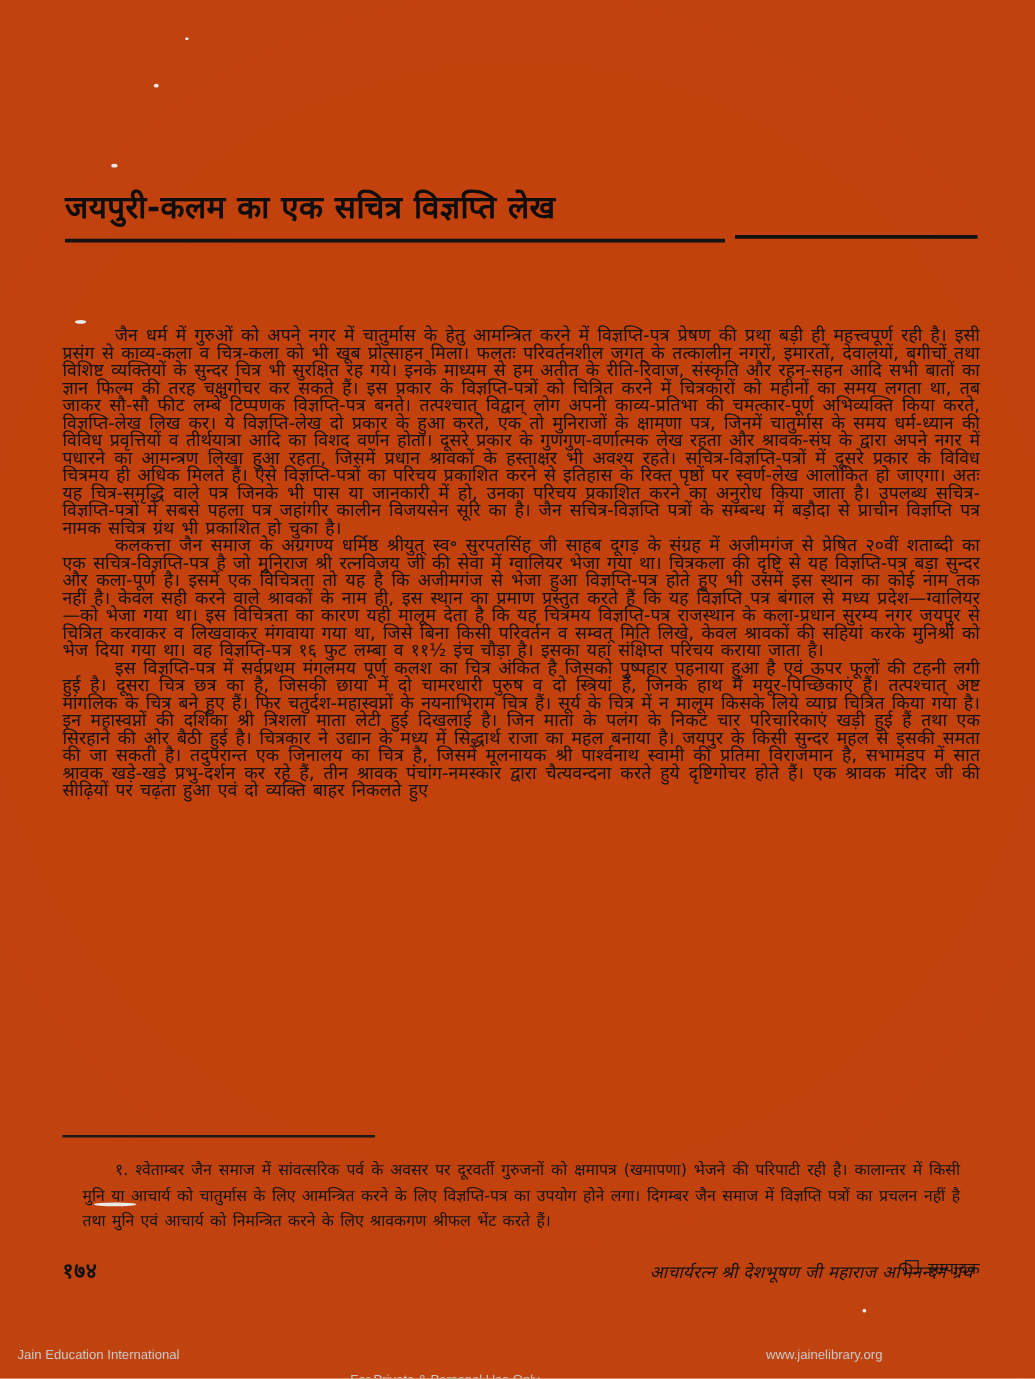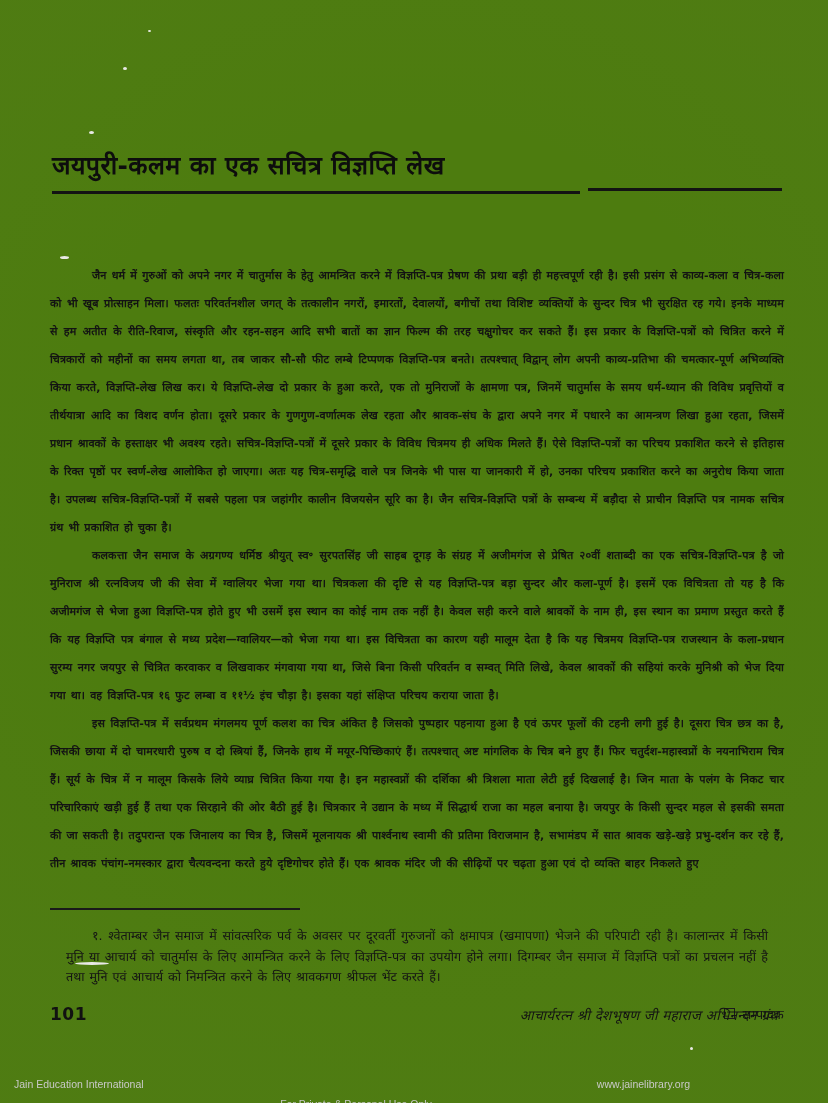--- a/index.html
+++ b/index.html
@@ -6,21 +6,21 @@
   html, body {
     margin: 0;
     padding: 0;
     background: #ffffff;
   }
   .page {
     position: relative;
     width: 828px;
     height: 1103px;
     margin: 0 auto;
-    background: #4d7c0f;
+    background: #c2410c;
     overflow: hidden;
     font-family: "DejaVu Sans", sans-serif;
     color: #161616;
   }
   
   .speckle {
     position: absolute;
     background: #e9e9e6;
     border-radius: 50%;
     pointer-events: none;
@@ -79,29 +79,28 @@
   }
 
   
   .body-col {
     position: absolute;
     left: 50px;
     top: 262px;
     width: 734px;
   }
   .para {
-    font-size: 11px;
-    line-height: 28px;
+    font-size: 14px;
+    line-height: 14px;
     text-align: justify;
     text-justify: inter-word;
     letter-spacing: 0.1px;
     word-spacing: 1.2px;
     margin: 0 0 0 0;
     color: #131313;
-    font-weight: bold;
     -webkit-font-smoothing: none;
   }
   .para + .para {
     margin-top: 0px;
   }
   .para .indent {
     display: inline-block;
     width: 42px;
   }
 
@@ -176,21 +175,21 @@
     width: 712px;
     height: 39px;
     display: flex;
     align-items: center;
     font-family: "Liberation Sans", sans-serif;
     font-size: 10.5px;
     color: #c9c9c9;
   }
   .scanbar .s-left  { position: absolute; left: 14px; }
   .scanbar .s-mid   { position: absolute; left: 50%; transform: translateX(-50%); margin-top: 40px; }
-  .scanbar .s-right { position: absolute; right: 22px; }
+  .scanbar .s-right { position: absolute; right: 6px; }
 </style>
 </head>
 <body>
 
 <div class="page">
 
   <div class="scan-tint"></div>
 
   <div class="speckle" style="left:148px; top:30px; width:3px; height:2px;"></div>
   <div class="speckle" style="left:123px; top:67px; width:4px; height:3px;"></div>
@@ -221,21 +220,21 @@
 
   <div class="footnote-block">
     <div class="footnote-rule"></div>
 
     <p class="footnote-text"><span class="fn-indent"></span><span>१.</span>&nbsp;<span>श्वेताम्बर जैन समाज में सांवत्सरिक पर्व के अवसर पर दूरवर्ती गुरुजनों को क्षमापत्र (खमापणा) भेजने की परिपाटी रही है। कालान्तर में किसी मुनि या आचार्य को चातुर्मास के लिए आमन्त्रित करने के लिए विज्ञप्ति-पत्र का उपयोग होने लगा। दिगम्बर जैन समाज में विज्ञप्ति पत्रों का प्रचलन नहीं है तथा मुनि एवं आचार्य को निमन्त्रित करने के लिए श्रावकगण श्रीफल भेंट करते हैं।</span></p>
 
     <div class="editor-line"><span class="box-glyph"></span><span>सम्पादक</span></div>
   </div>
 
   <div class="pagefoot">
-    <div class="folio">101</div>
+    <div class="folio">१७४</div>
     <div class="book-title">आचार्यरत्न श्री देशभूषण जी महाराज अभिनन्दन ग्रंथ</div>
   </div>
 
   <div class="scanbar">
     <div class="s-left">Jain Education International</div>
     <div class="s-mid">For Private &amp; Personal Use Only</div>
     <div class="s-right">www.jainelibrary.org</div>
   </div>
 
 </div>

